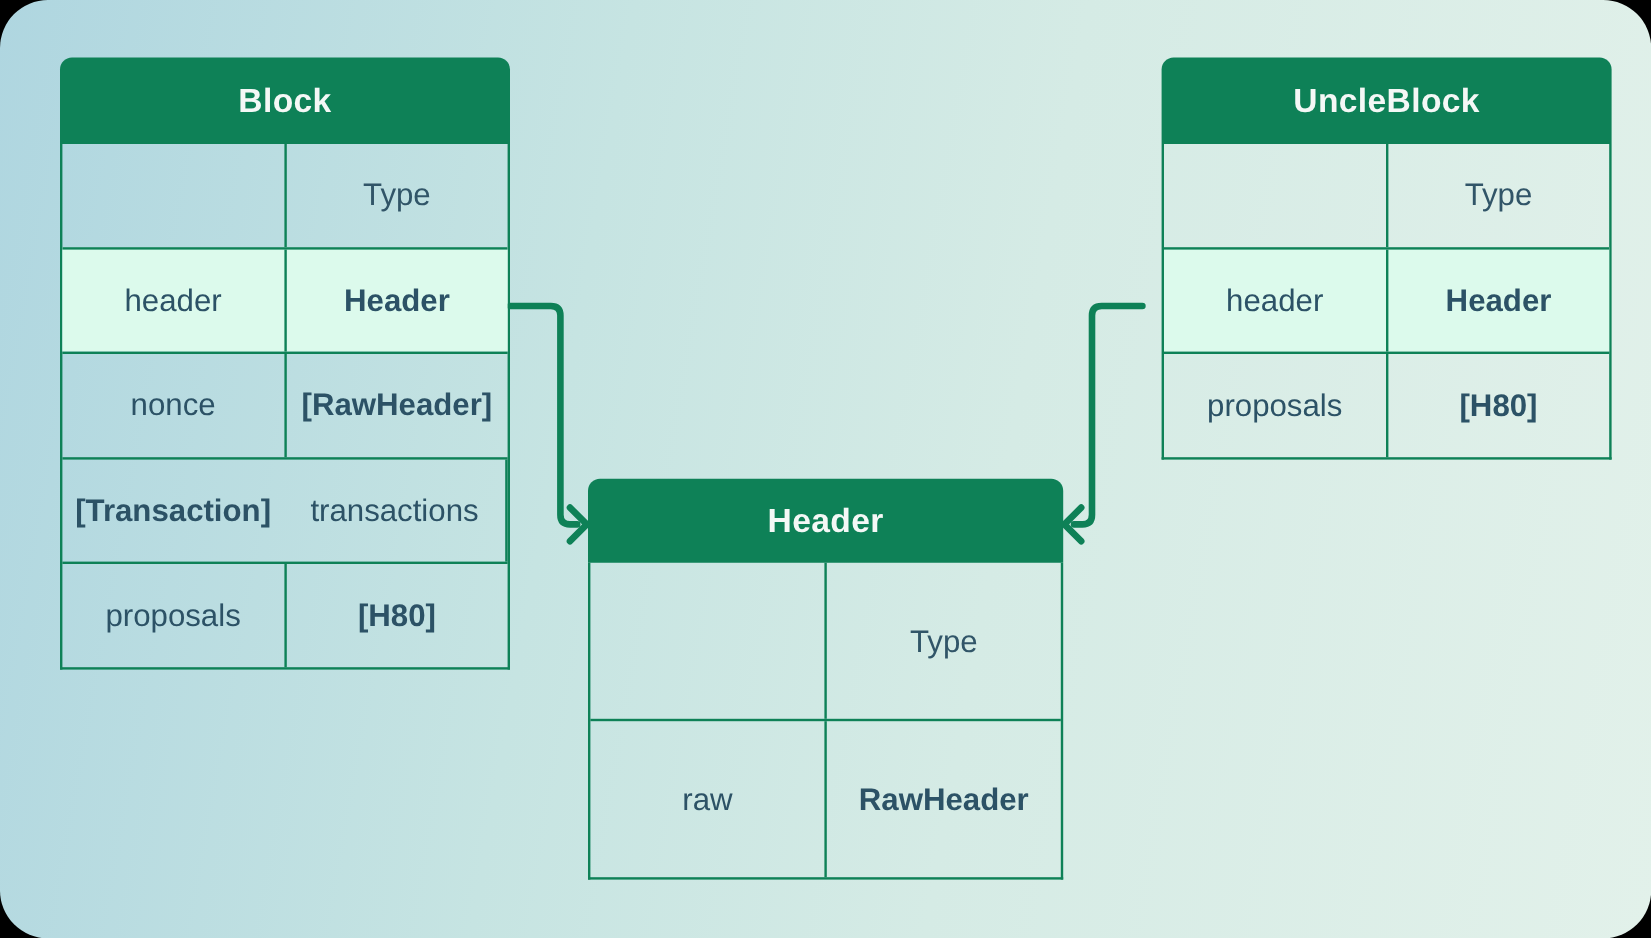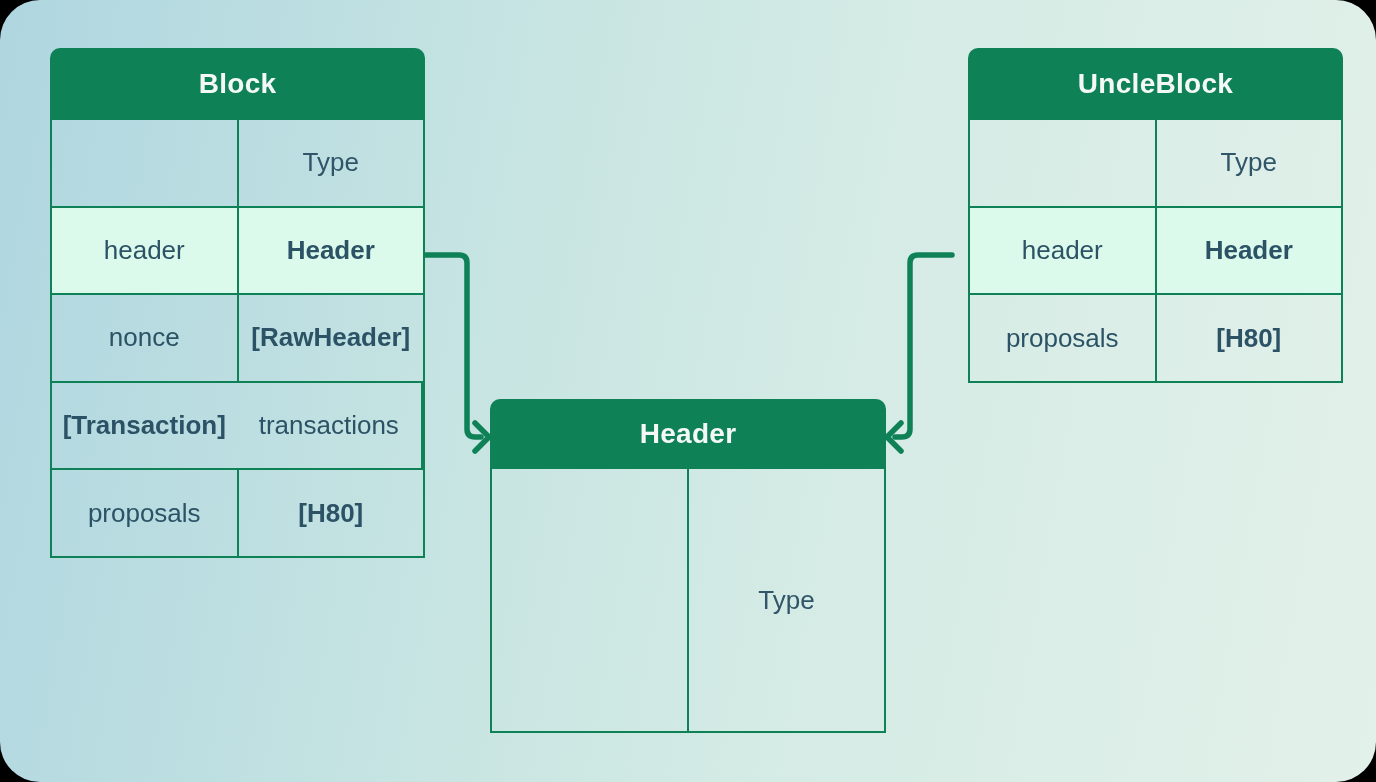--- a/index.html
+++ b/index.html
@@ -143,16 +143,20 @@
     </div>
   </div>
 
   <div class="schema-table" id="table-header">
     <div class="t-title">Header</div>
     <div class="t-body">
       <div class="t-row">
         <div class="t-cell col-left"></div>
         <div class="t-cell type-label">Type</div>
       </div>
+      <div class="t-row">
+        <div class="t-cell col-left">raw</div>
+        <div class="t-cell type-value">RawHeader</div>
+      </div>
     </div>
   </div>
 
 </div>
 
 </body></html>

